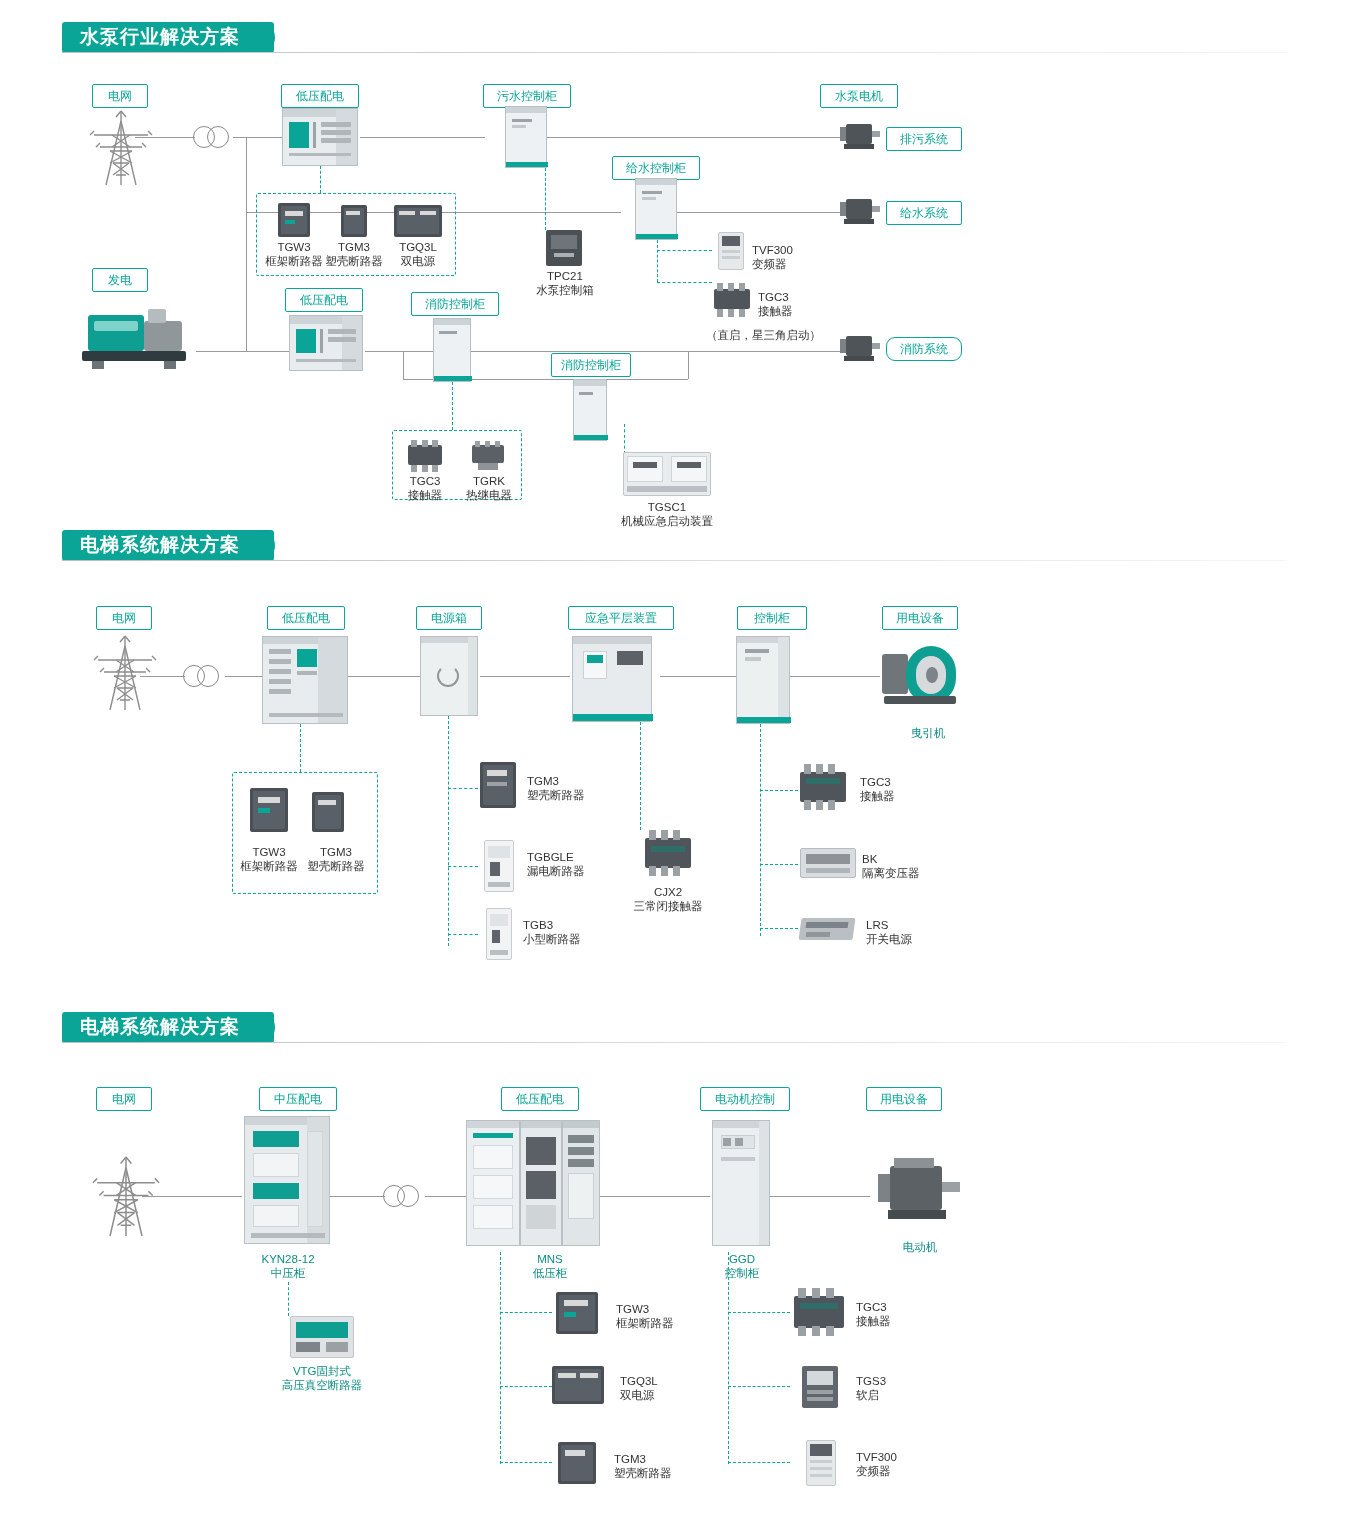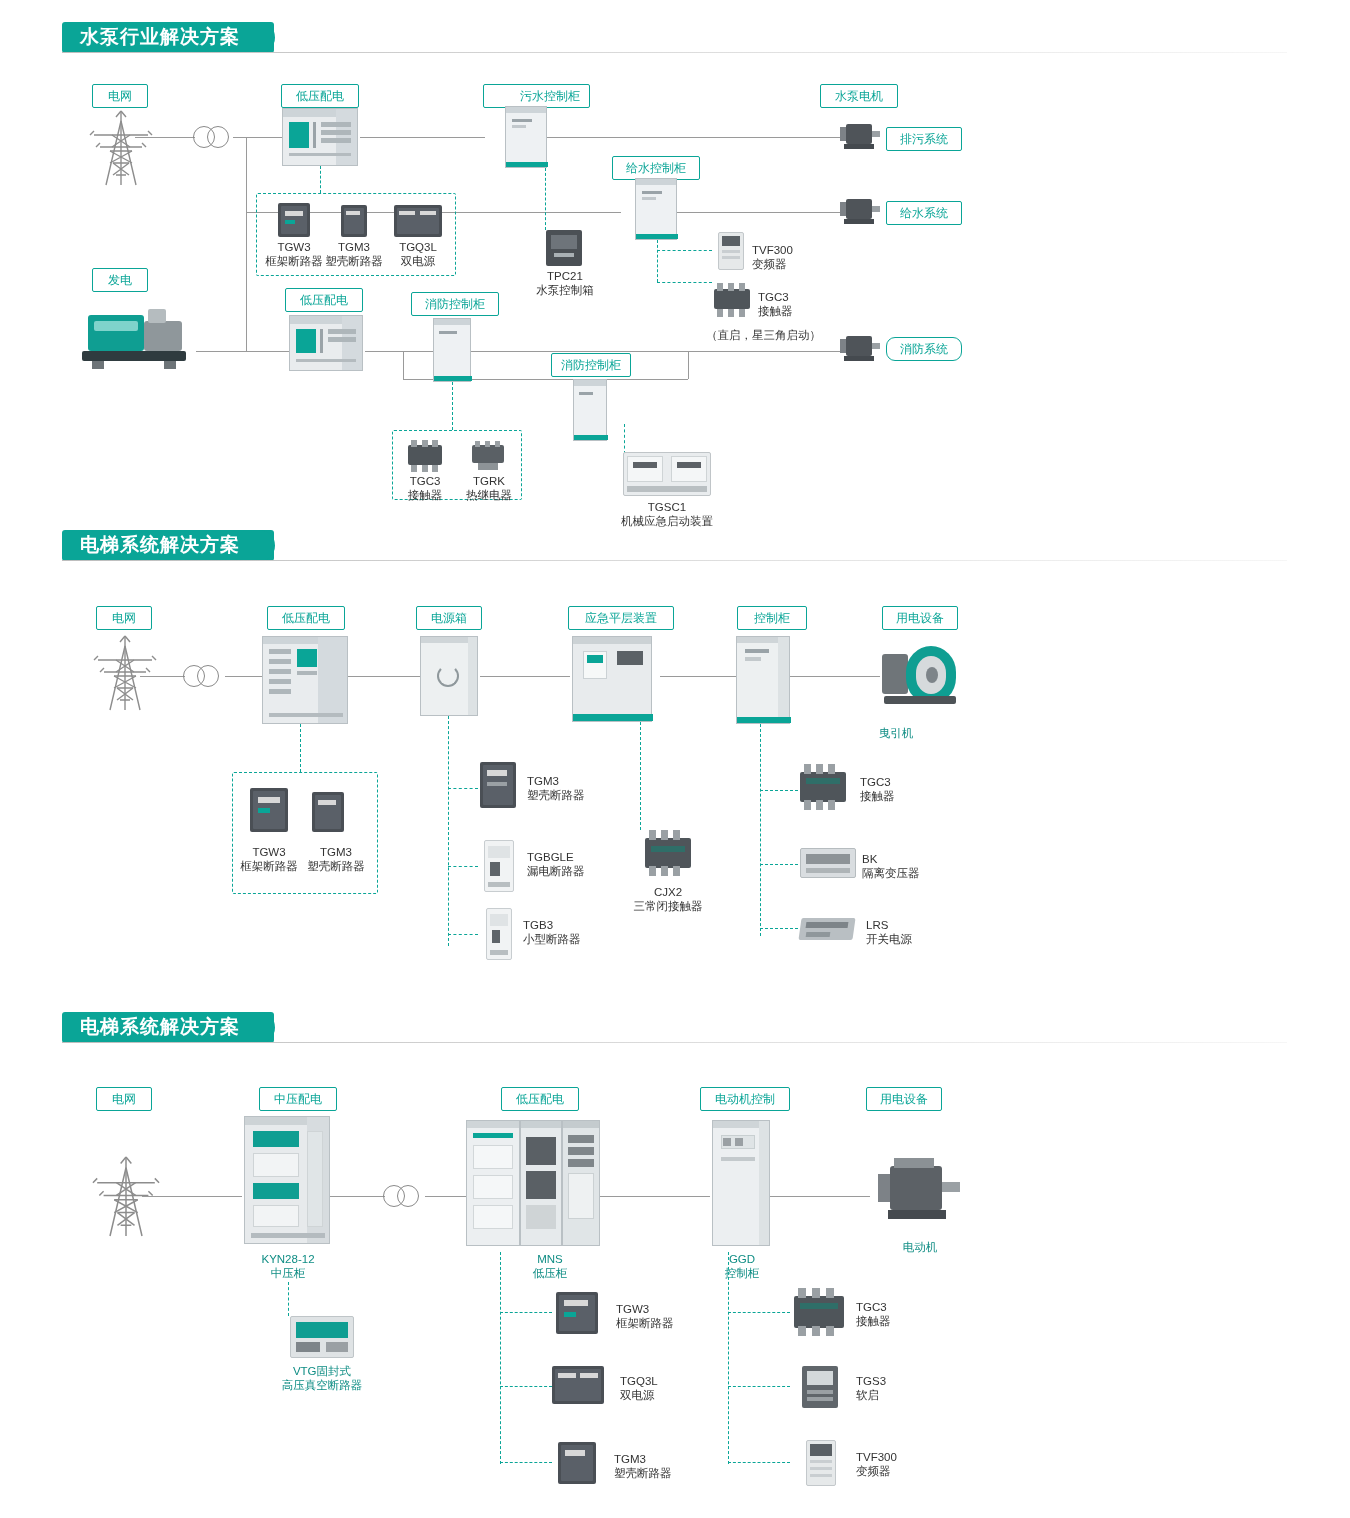--- a/index.html
+++ b/index.html
@@ -90,21 +90,21 @@
 
 <div class="page">
 
   <div class="section-header" style="top:22px;">
     <div class="tag"><span>水泵行业解决方案</span></div>
     <div class="rule"></div>
   </div>
 
   <div class="lbl" style="left:92px; top:84px; width:56px;">电网</div>
   <div class="lbl" style="left:281px; top:84px; width:78px;">低压配电</div>
-  <div class="lbl" style="left:483px; top:84px; width:107px;text-align:right;">污水控制柜</div>
+  <div class="lbl" style="left:483px; top:84px; width:88px;">污水控制柜</div>
   <div class="lbl" style="left:820px; top:84px; width:78px;">水泵电机</div>
   <div class="lbl" style="left:612px; top:156px; width:88px;">给水控制柜</div>
   <div class="lbl" style="left:92px; top:268px; width:56px;">发电</div>
   <div class="lbl" style="left:285px; top:288px; width:78px;">低压配电</div>
   <div class="lbl" style="left:411px; top:292px; width:88px;">消防控制柜</div>
   <div class="lbl" style="left:551px; top:353px; width:80px;">消防控制柜</div>
 
   <div class="lbl" style="left:886px; top:127px; width:76px;">排污系统</div>
   <div class="lbl" style="left:886px; top:201px; width:76px;">给水系统</div>
   <div class="lbl" style="left:886px; top:337px; width:76px;border-radius:9px;">消防系统</div>
@@ -422,21 +422,21 @@
     </div>
   </div>
 
   <div class="dev" style="left:876px; top:636px; width:96px; height:84px;">
     <div style="position:absolute; left:6px; top:18px; width:26px; height:40px; background:#6f7579; border-radius:3px;"></div>
     <div style="position:absolute; left:30px; top:10px; width:50px; height:58px; background:#0f9e92; border-radius:50% / 45%;"></div>
     <div style="position:absolute; left:40px; top:20px; width:30px; height:38px; background:#d6dadc; border-radius:50% / 45%;"></div>
     <div style="position:absolute; left:50px; top:31px; width:12px; height:16px; background:#7d8489; border-radius:50%;"></div>
     <div style="position:absolute; left:8px; top:60px; width:72px; height:8px; background:#4e5357; border-radius:2px;"></div>
   </div>
-  <div class="cap teal" style="left:866px; top:726px; width:60px;">曳引机</div>
+  <div class="cap teal" style="left:898px; top:726px; width:60px;">曳引机</div>
 
   <div class="dash-v" style="left:300px; top:724px; height:48px;"></div>
   <div class="dashbox" style="left:232px; top:772px; width:146px; height:122px;"></div>
 
   <div class="blk" style="left:250px; top:788px; width:38px; height:44px;">
     <div class="face"></div>
     <div class="led" style="left:8px; top:9px; width:22px; height:6px;"></div>
     <div class="led" style="left:8px; top:20px; width:12px; height:5px; background:#0aa597;"></div>
   </div>
   <div class="cap" style="left:226px; top:845px; width:86px;">

